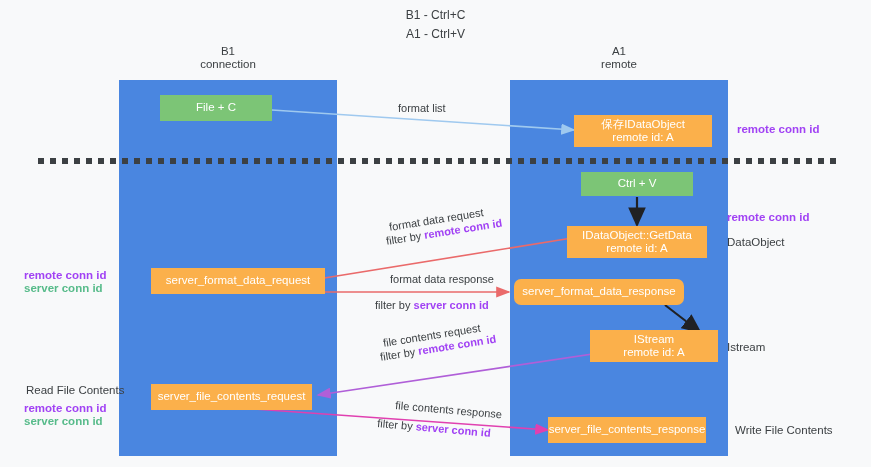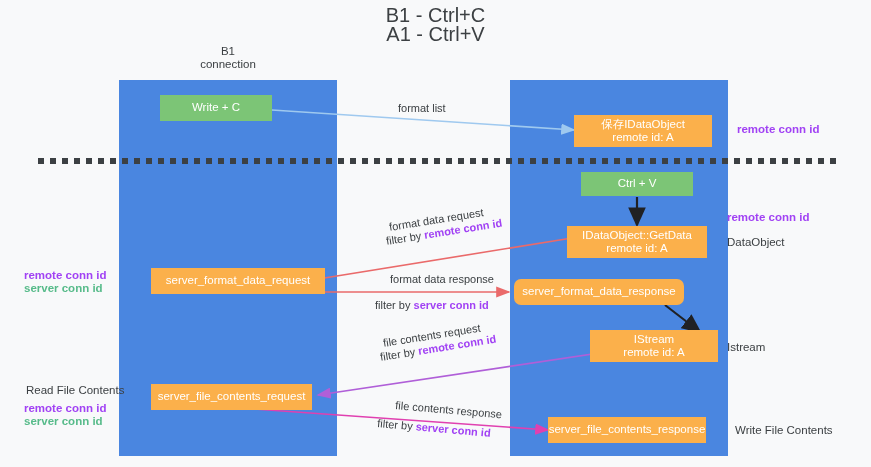--- a/index.html
+++ b/index.html
@@ -11,21 +11,21 @@
     position: relative;
     font-family: "Liberation Sans", sans-serif;
     overflow: hidden;
   }
   .canvas { position: absolute; inset: 0; }
 
   .title {
     position: absolute;
     left: 0; right: 0; top: 6px;
     text-align: center;
-    font-size: 20px;
+    font-size: 12px;
     color: #3c4043;
     line-height: 19px;
     white-space: pre-line;
   }
 
   .col-head {
     position: absolute;
     text-align: center;
     font-size: 11.5px;
     color: #3c4043;
@@ -93,20 +93,22 @@
 </head>
 <body>
 
 <div class="canvas">
 
   <div class="title">B1 - Ctrl+C
 A1 - Ctrl+V</div>
 
   <div class="col-head left">B1
 connection</div>
+  <div class="col-head right">A1
+remote</div>
 
   <div class="panel left"></div>
   <div class="panel right"></div>
 
   <svg class="arrows" viewBox="0 0 871 467">
     <defs>
       <marker id="ah-blue" markerWidth="9" markerHeight="7" refX="8" refY="3.5" orient="auto">
         <polygon points="0,0 9,3.5 0,7" fill="#9fc9ef"></polygon>
       </marker>
       <marker id="ah-red" markerWidth="9" markerHeight="7" refX="8" refY="3.5" orient="auto">
@@ -131,21 +133,21 @@
 
     <line x1="157" y1="292" x2="509" y2="292" stroke="#ea6a6a" stroke-width="1.6" marker-end="url(#ah-red)"></line>
 
     <line x1="665" y1="305" x2="700" y2="332" stroke="#202124" stroke-width="2.2" marker-end="url(#ah-black)"></line>
 
     <line x1="700" y1="338" x2="318" y2="395" stroke="#b05fd8" stroke-width="1.6" marker-end="url(#ah-violet)"></line>
 
     <line x1="155" y1="402" x2="548" y2="430" stroke="#e040b0" stroke-width="1.6" marker-end="url(#ah-magenta)"></line>
   </svg>
 
-  <div class="node green" style="left:160px; top:95px; width:112px; height:26px;">Write + C</div>
+  <div class="node green" style="left:160px; top:95px; width:112px; height:26px;">File + C</div>
 
   <div class="node orange" style="left:574px; top:115px; width:138px; height:32px;">保存IDataObject
 remote id: A</div>
 
   <div class="node green" style="left:581px; top:172px; width:112px; height:24px;">Ctrl + V</div>
 
   <div class="node orange" style="left:567px; top:226px; width:140px; height:32px;">IDataObject::GetData
 remote id: A</div>
 
   <div class="node orange" style="left:151px; top:268px; width:174px; height:26px;">server_format_data_request</div>

